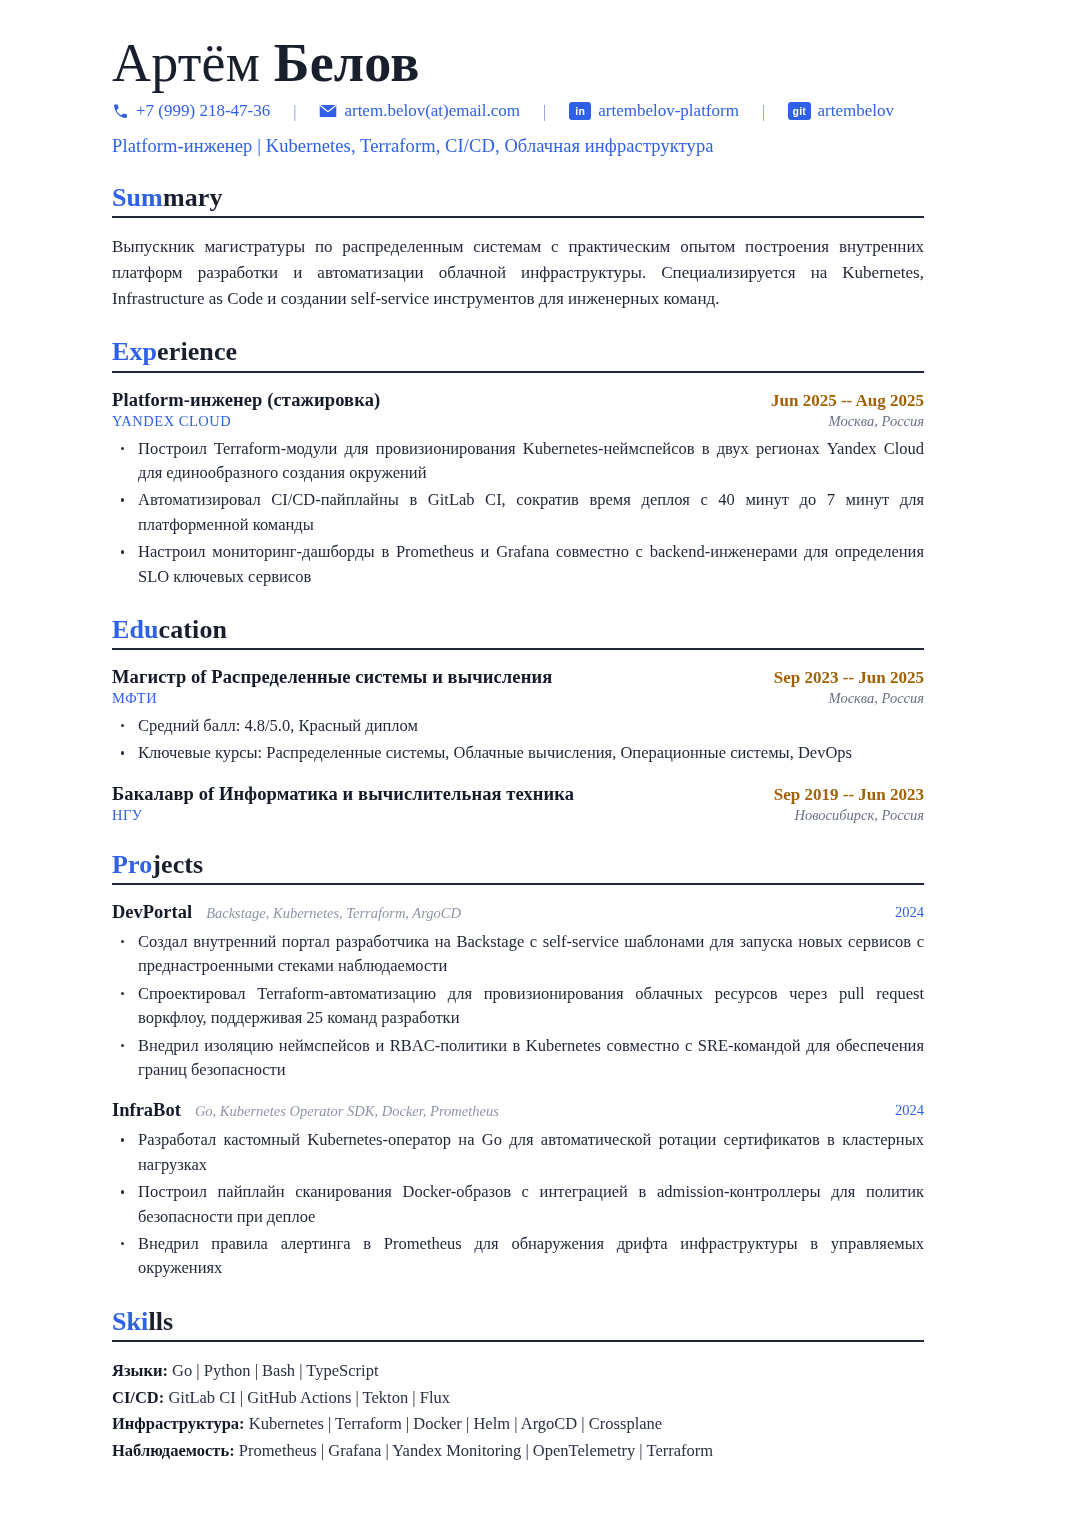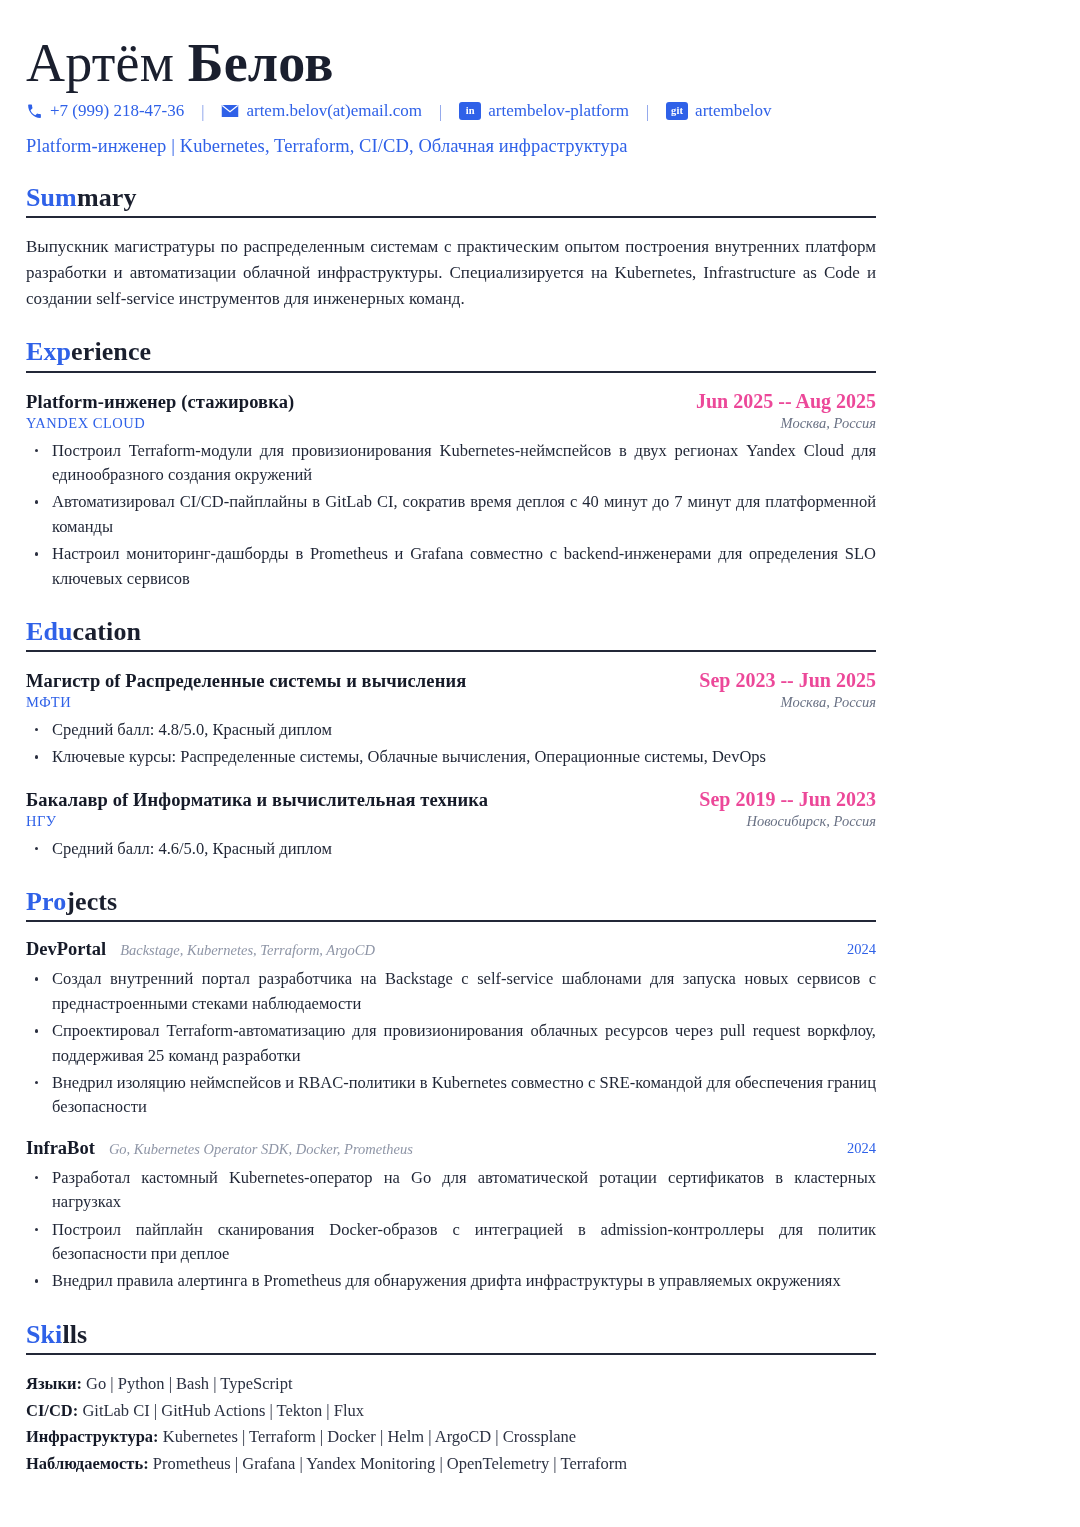--- a/index.html
+++ b/index.html
@@ -11,43 +11,44 @@
     width: 1080px;
     min-height: 1527px;
     font-family: "Liberation Serif", "DejaVu Serif", serif;
     color: #1a1f2e;
     -webkit-font-smoothing: antialiased;
   }
   .page {
     width: 920px;
     min-height: 1527px;
     box-sizing: border-box;
-    padding: 34px 44px 40px 26px;
+    padding: 34px 44px 40px 64px;
     background: #ffffff;
+    margin-left: 48px;
   }
 
   
   .name {
     font-size: 54px;
     line-height: 1.08;
     letter-spacing: 0.2px;
     margin: 0 0 6px 0;
     color: #1a1f2e;
     font-weight: 400;
   }
   .name .last { font-weight: 700; }
 
   .contact-line {
     font-size: 17px;
     color: #2f61e8;
     margin: 2px 0 0 0;
     display: flex;
     align-items: flex-end;
     flex-wrap: wrap;
-    gap: 4px;
+    gap: 10px;
     line-height: 1.5;
   }
   .contact-item {
     display: inline-flex;
     align-items: center;
     gap: 7px;
     color: #2f61e8;
     white-space: nowrap;
   }
   .contact-sep {
@@ -63,21 +64,21 @@
     line-height: 1;
   }
   .ico svg { display: block; }
   .badge {
     display: inline-flex;
     align-items: center;
     justify-content: center;
     background: #2f61e8;
     color: #ffffff;
     border-radius: 3px;
-    font-family: Liberation Serif, serif;
+    font-family: Liberation Sans, sans-serif;
     font-weight: 700;
     font-size: 10.5px;
     line-height: 1;
     padding: 3.5px 4.5px 4px 4.5px;
     min-width: 13px;
     letter-spacing: 0.2px;
   }
 
   .tagline {
     font-size: 18.5px;
@@ -121,23 +122,23 @@
     align-items: baseline;
     gap: 18px;
   }
   .entry-title {
     font-size: 18.5px;
     font-weight: 700;
     color: #151a28;
     letter-spacing: 0.1px;
   }
   .entry-date {
-    font-size: 20px;
-    font-weight: 700;
-    color: #ec4899;
+    font-size: 17px;
+    font-weight: 700;
+    color: #a16207;
     white-space: nowrap;
     text-align: right;
   }
   .entry-sub-row {
     display: flex;
     justify-content: space-between;
     align-items: baseline;
     gap: 18px;
     margin-top: 2px;
   }
@@ -330,23 +331,20 @@
 
     <div class="entry">
       <div class="entry-row">
         <div class="entry-title">Бакалавр of Информатика и вычислительная техника</div>
         <div class="entry-date">Sep 2019 -- Jun 2023</div>
       </div>
       <div class="entry-sub-row">
         <div class="entry-org">НГУ</div>
         <div class="entry-loc">Новосибирск, Россия</div>
       </div>
-      <ul class="bullets">
-        <li>Средний балл: 4.6/5.0, Красный диплом</li>
-      </ul>
     </div>
   </section>
 
   <section class="section">
     <h2 class="section-head">
       <span class="hl">Pro</span><span>jects</span>
     </h2>
     <hr class="section-rule">
 
     <div class="project">

